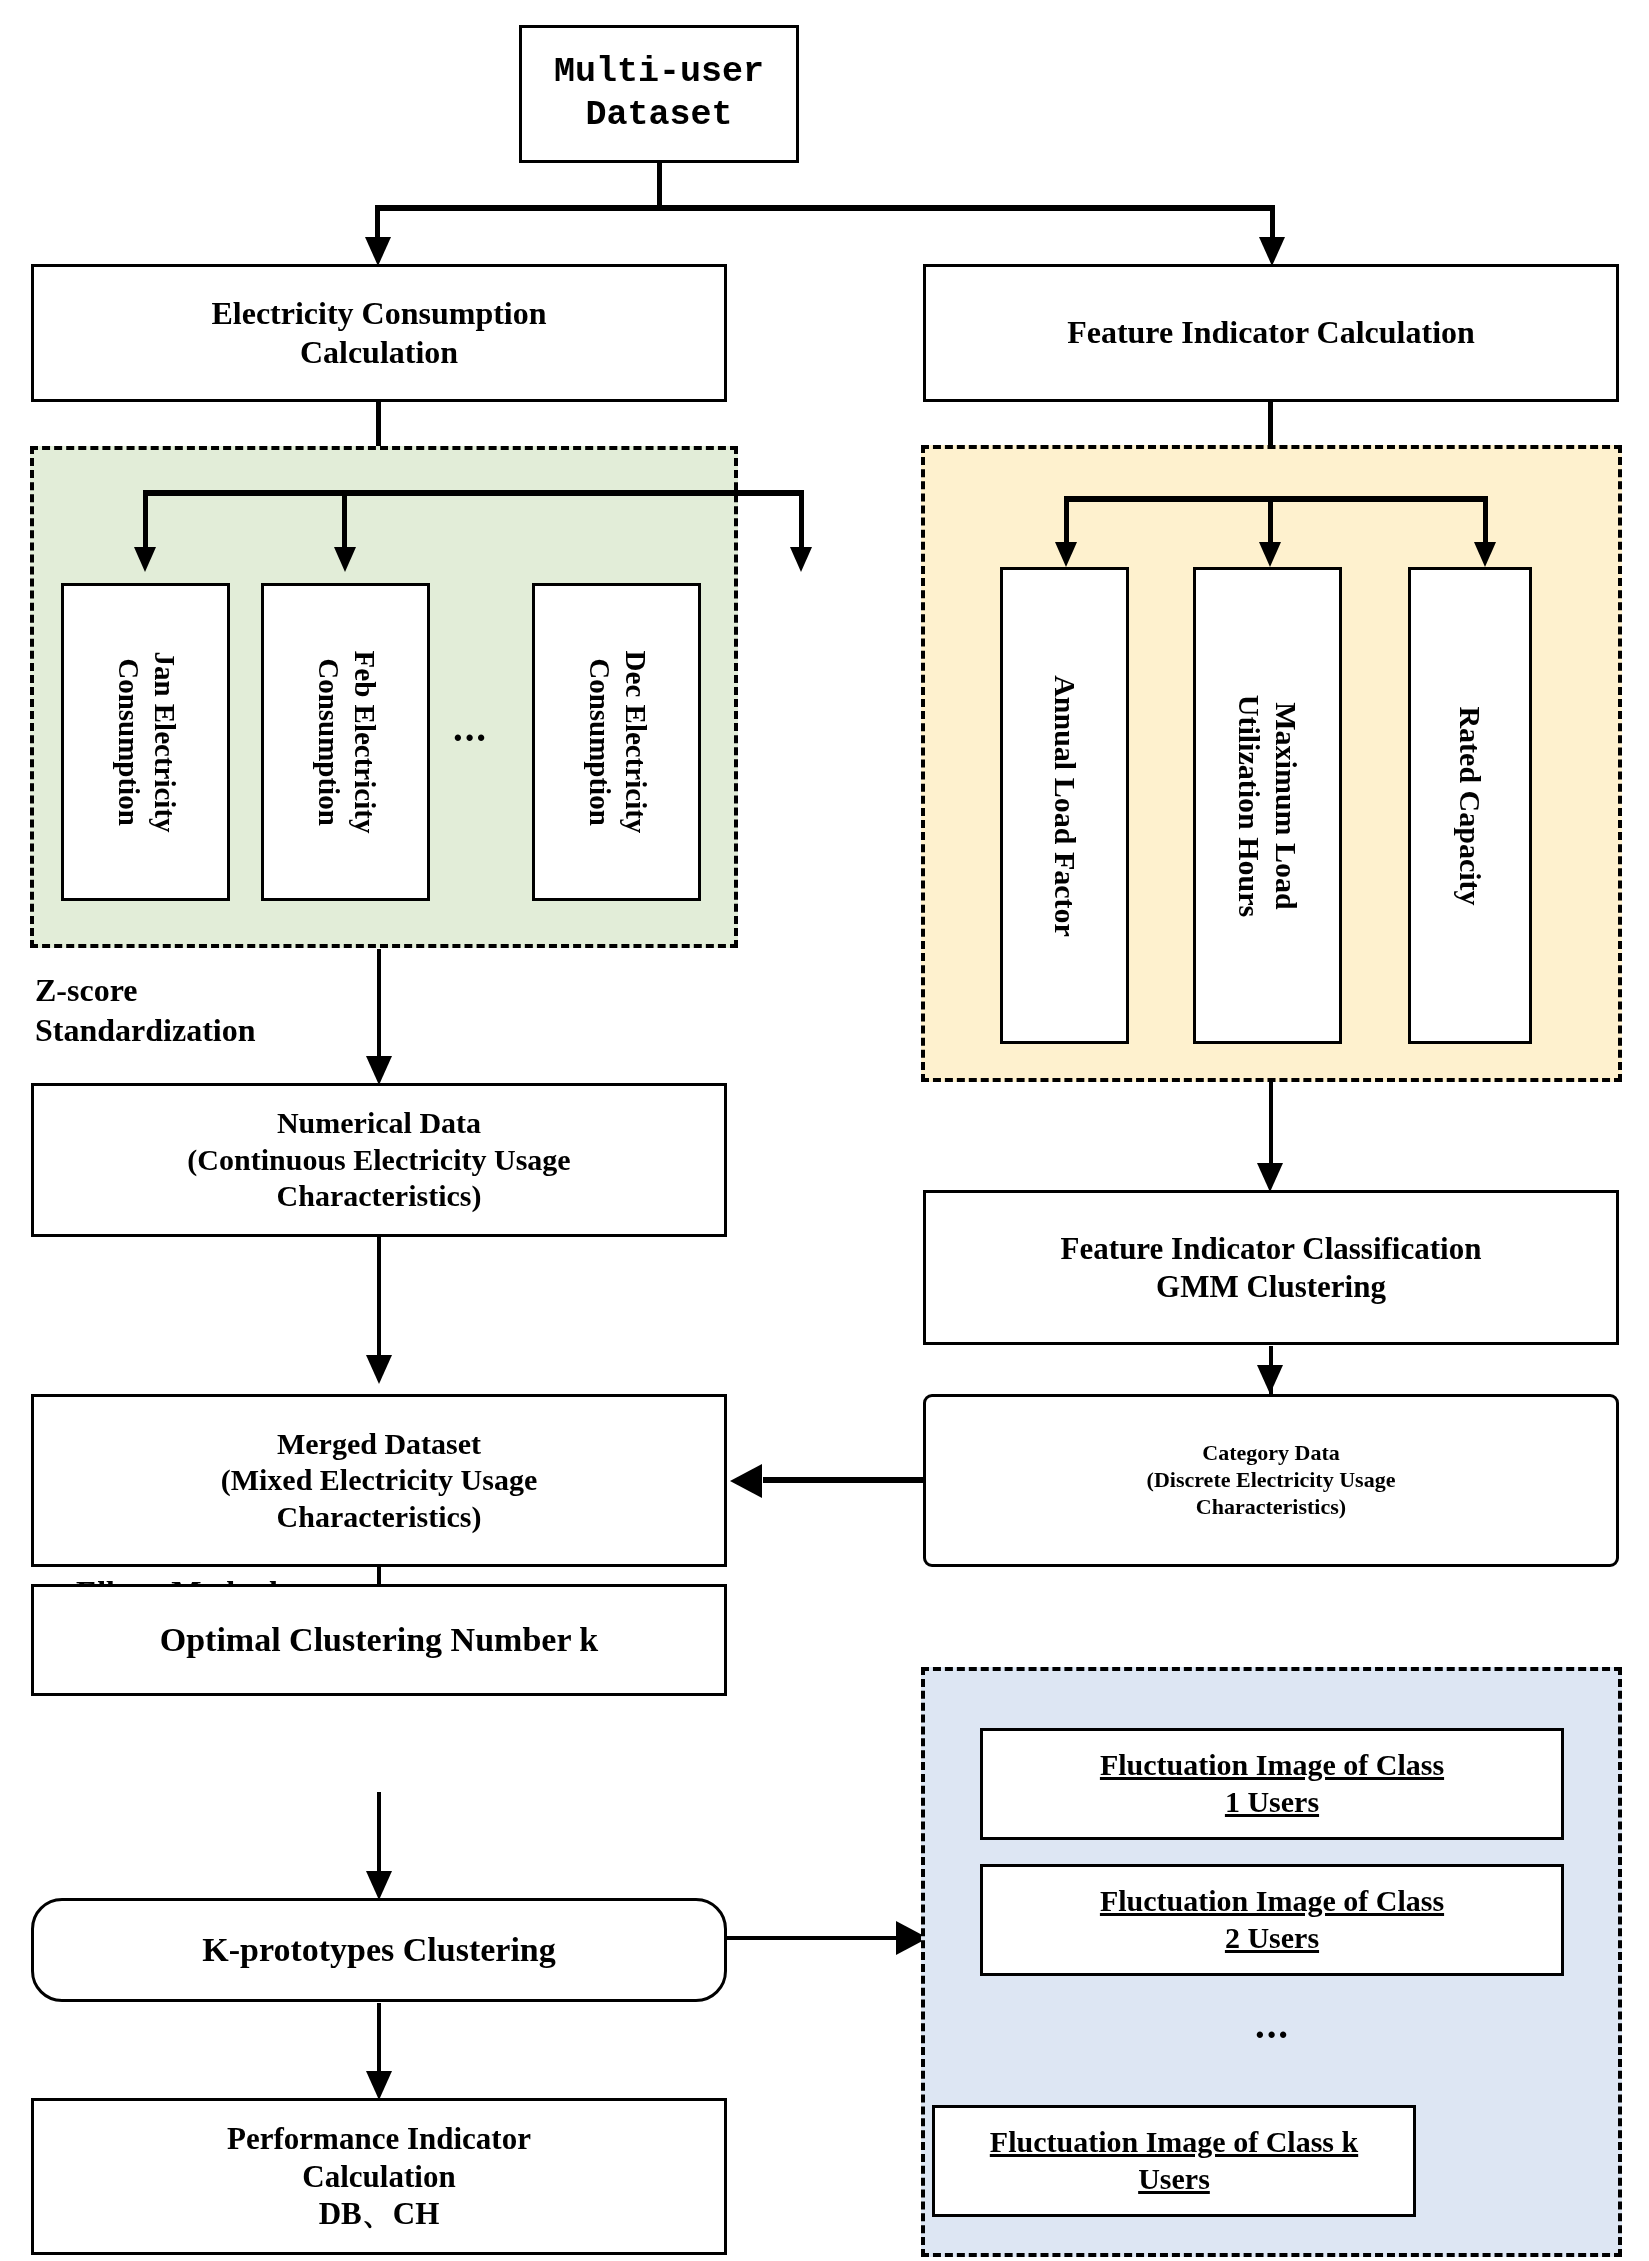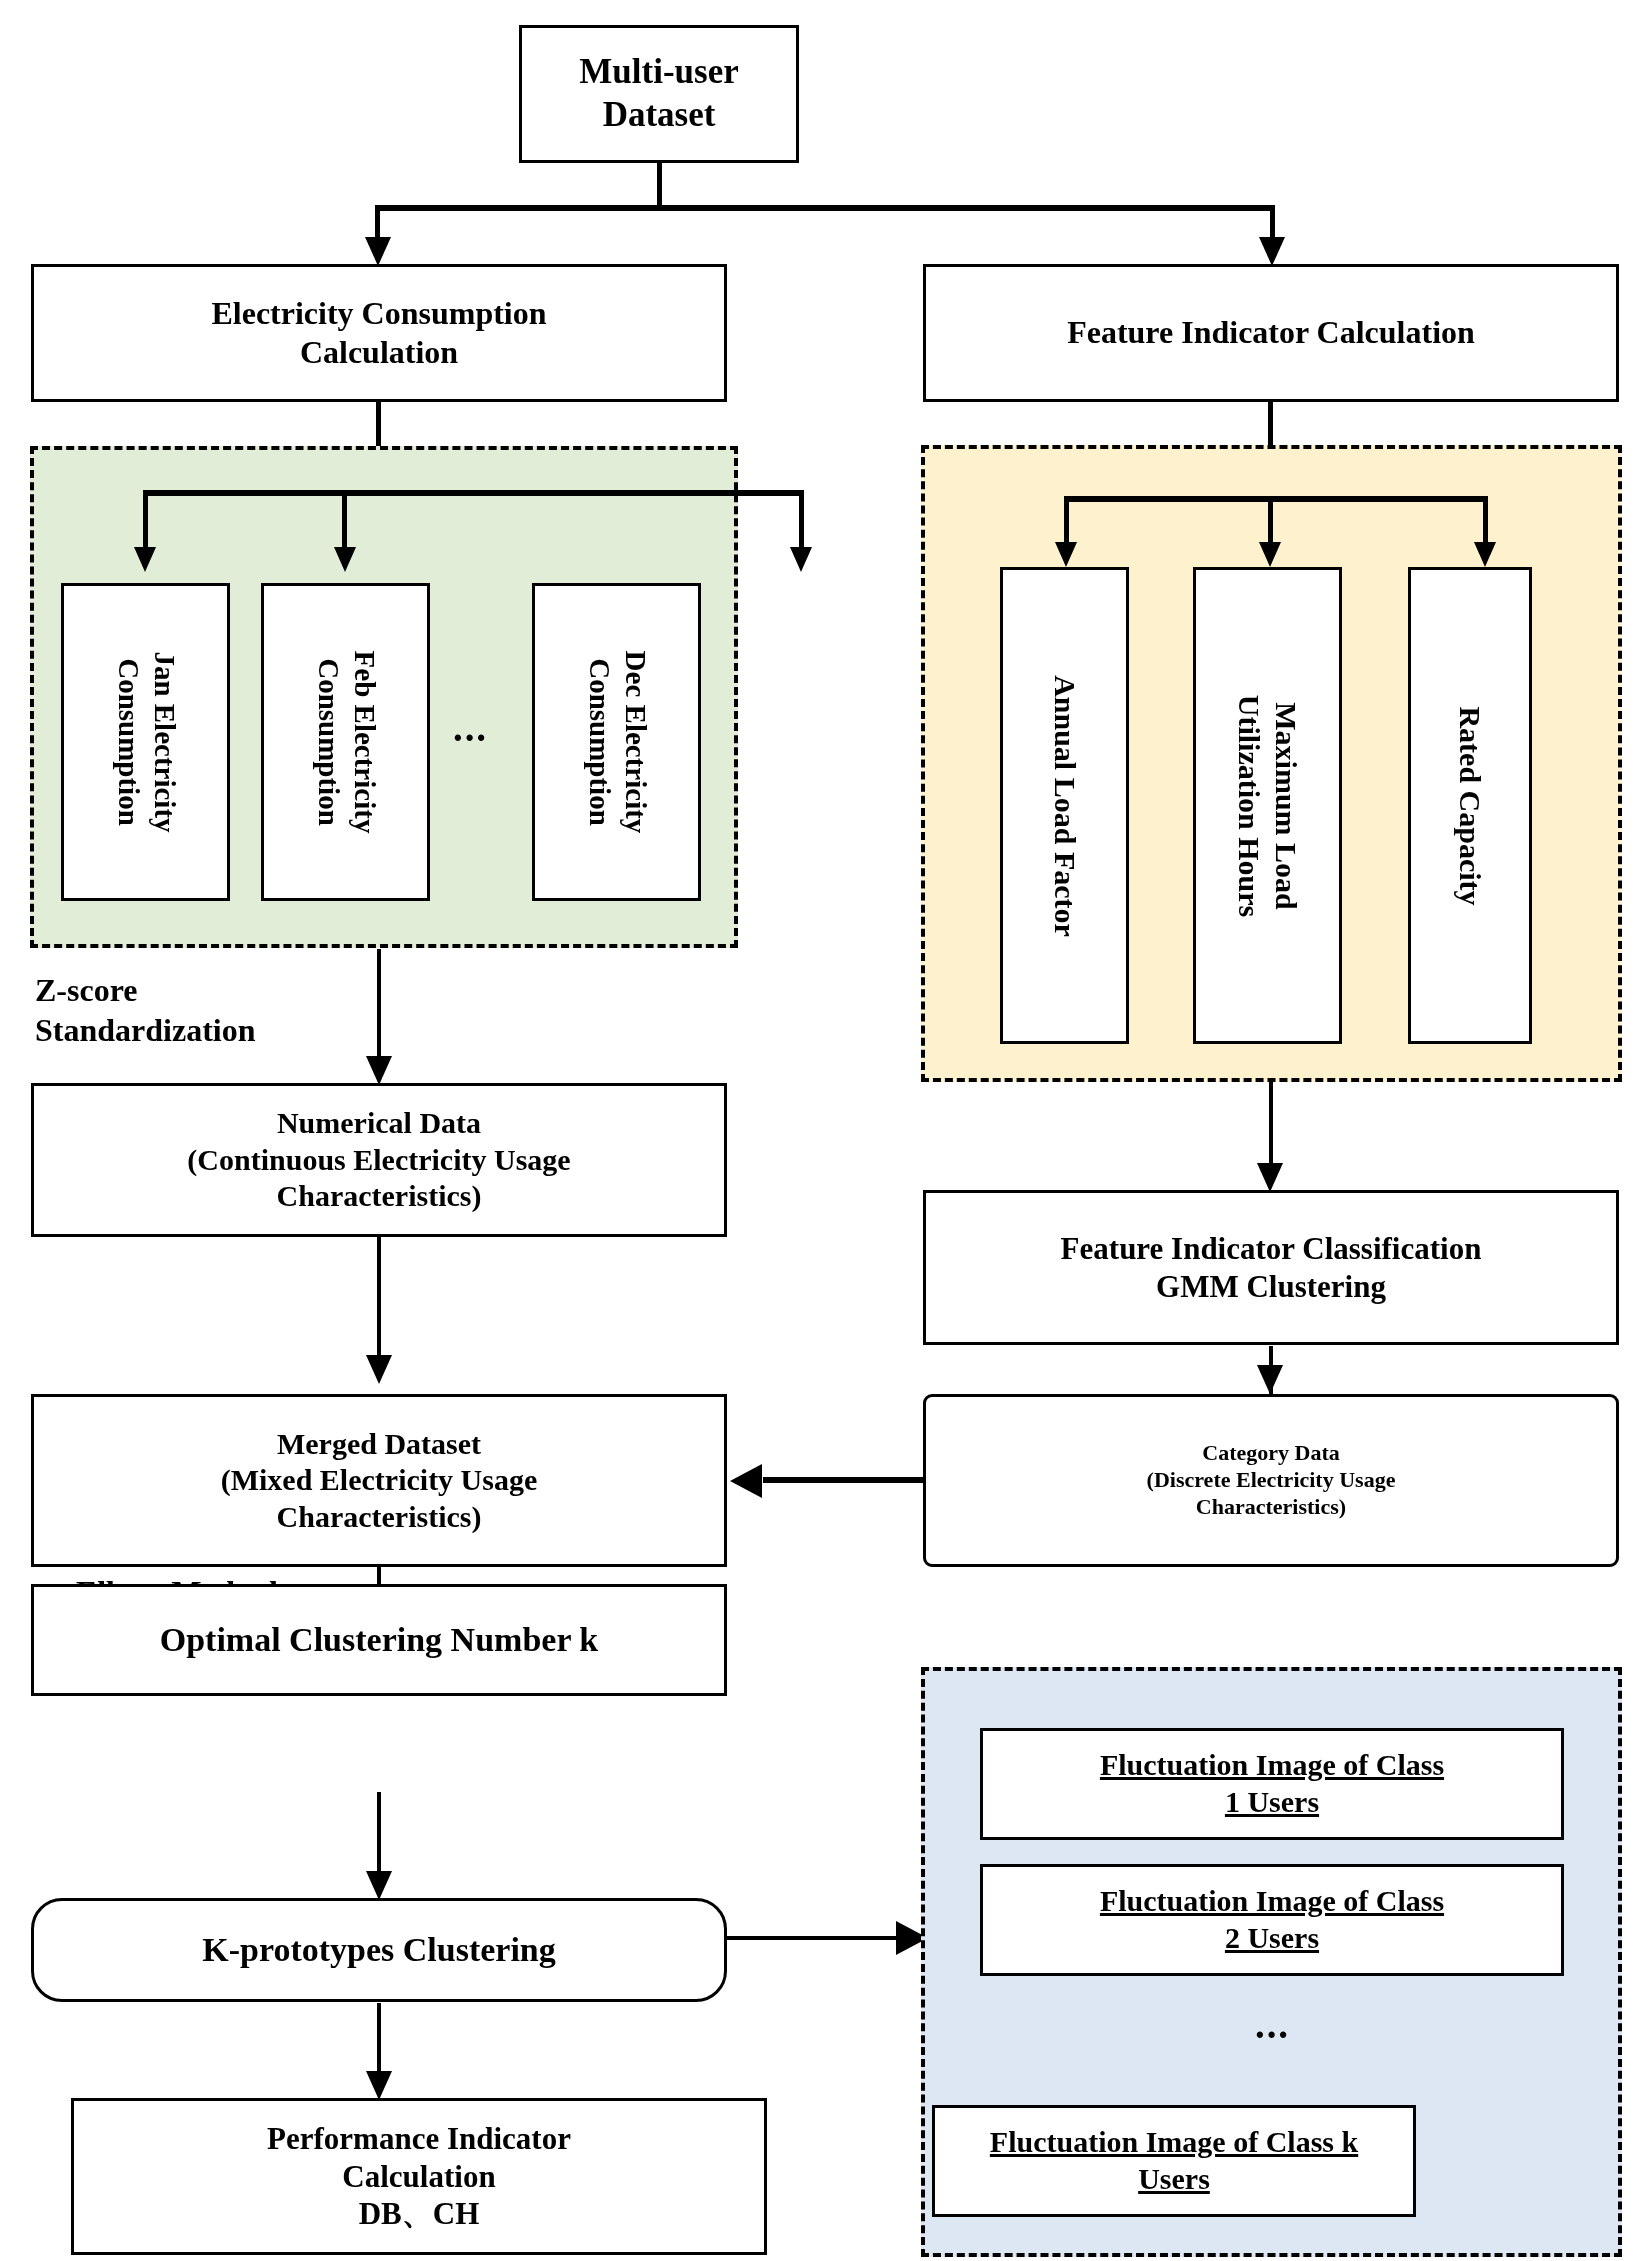--- a/index.html
+++ b/index.html
@@ -125,21 +125,21 @@
     color: #000000;
     letter-spacing: 1.9px;
     line-height: 1;
   }
 </style>
 </head>
 <body>
 
 <div id="canvas">
 
-  <div class="box" style="left:519px; top:25px; width:280px; height:138px; font-size:35px;">
+  <div class="box" style="left:519px; top:25px; width:280px; height:138px; font-size:35px;font-family:Liberation Mono, monospace;">
     <span>Multi-user Dataset</span>
   </div>
 
   <div class="vline" style="left:657px; top:162px; width:5px; height:47px;"></div>
 
   <div class="hline" style="left:375px; top:205px; width:900px; height:5.6px;"></div>
 
   <div class="vline" style="left:375px; top:205px; width:5px; height:37px;"></div>
   <div class="arrow-down" style="left:365px; top:237px;"></div>
 
@@ -265,21 +265,21 @@
   <div class="box" style="left:31px; top:1898px; width:696px; height:104px; font-size:34px;border-radius:31px;">
     <span>K-prototypes Clustering</span>
   </div>
 
   <div class="hline thin" style="left:726px; top:1936px; width:205px; height:4.3px;"></div>
   <div class="arrow-right" style="left:896px; top:1921px;"></div>
 
   <div class="vline thin" style="left:377px; top:2003px; width:4.3px; height:81px;"></div>
   <div class="arrow-down" style="left:366px; top:2071px;"></div>
 
-  <div class="box" style="left:31px; top:2098px; width:696px; height:157px; font-size:31px; white-space:pre-line;margin-left:40px;">
+  <div class="box" style="left:31px; top:2098px; width:696px; height:157px; font-size:31px; white-space:pre-line;">
     <span>Performance Indicator
 Calculation
 DB、CH</span>
   </div>
 
   <div class="region blue" style="left:921px; top:1667px; width:701px; height:590px;"></div>
 
   <div class="box thin" style="left:980px; top:1728px; width:584px; height:112px; font-size:30px; white-space:pre-line;">
     <span>Fluctuation Image of Class
 1 Users</span>

